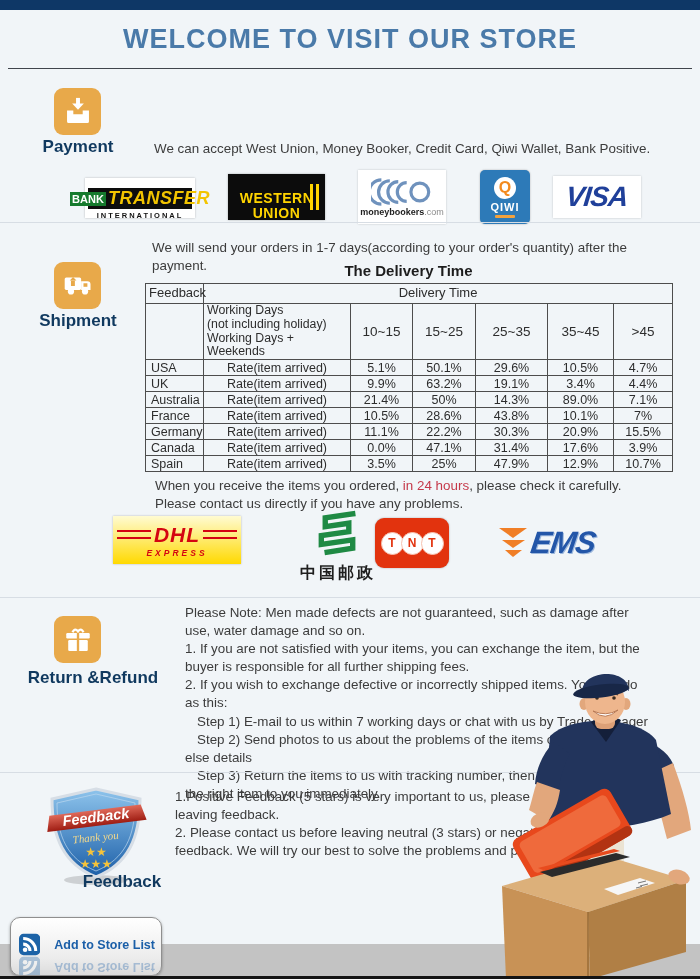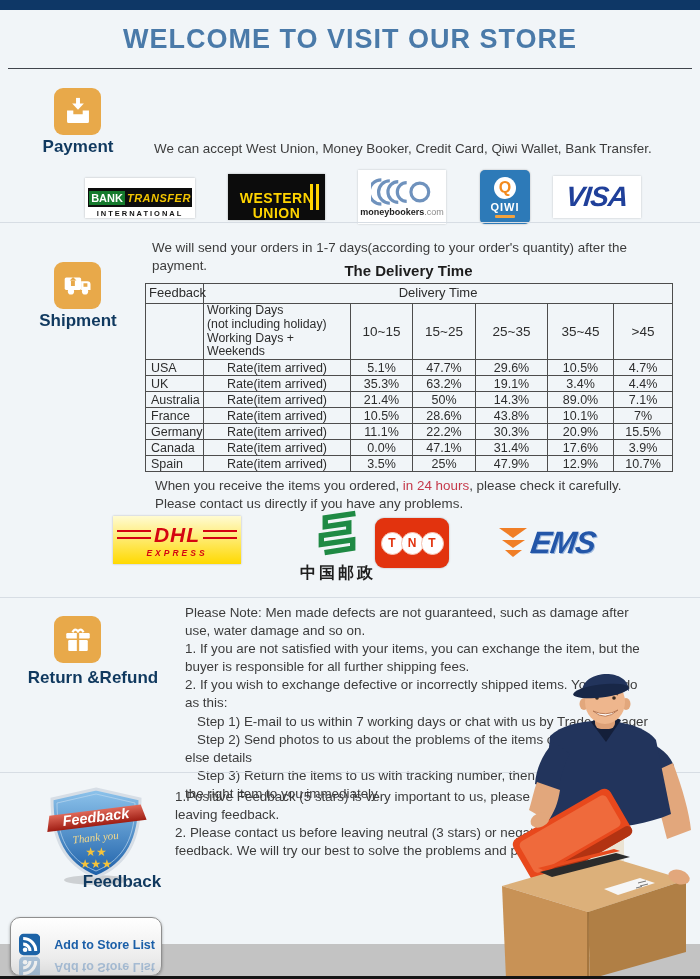--- a/index.html
+++ b/index.html
@@ -19,21 +19,21 @@
 
   .body-text{font-size:13.4px;line-height:1.35;color:#3c3c3c;}
   .pos{position:absolute;}
 
   
   .pay-logos{position:absolute;left:80px;top:170px;width:575px;height:56px;}
   .logo-bank{position:absolute;left:5px;top:8px;width:110px;height:40px;background:#fff;
              box-shadow:0 0 2px rgba(0,0,0,.25);display:flex;flex-direction:column;align-items:center;}
   .bank-top{width:104px;height:24px;margin-top:10px;background:#0d0d0d;display:flex;align-items:center;justify-content:center;gap:2px;}
   .bank-w1{background:#157a2d;color:#fff;font-weight:bold;font-size:11px;padding:1px 2px;}
-  .bank-w2{color:#f2c400;font-weight:bold;font-style:italic;font-size:11px;letter-spacing:.5px;}
+  .bank-w2{color:#f2c400;font-weight:bold;font-style:italic;font-size:18px;letter-spacing:.5px;}
   .bank-sub{font-size:7.5px;letter-spacing:2px;color:#111;font-weight:bold;margin-top:2px;}
   .logo-wu{position:absolute;left:148px;top:4px;width:97px;height:46px;background:#0c0c0c;
            display:flex;flex-direction:column;align-items:center;justify-content:flex-end;box-shadow:0 0 2px rgba(0,0,0,.3);}
   .wu-txt{color:#ffd400;font-weight:bold;font-size:14px;line-height:1.02;letter-spacing:.5px;}
   .wu-bars{position:absolute;right:6px;top:10px;width:9px;height:26px;
            background:linear-gradient(90deg,#ffd400 0 3px,#0c0c0c 3px 6px,#ffd400 6px 9px);}
   .logo-mb{position:absolute;left:278px;top:0;width:88px;height:54px;background:#fff;
            display:flex;flex-direction:column;align-items:center;justify-content:center;box-shadow:0 0 2px rgba(0,0,0,.2);}
   .mb-text{font-size:9px;font-weight:bold;color:#222;}
   .mb-text span{color:#8a8a8a;font-weight:normal;}
@@ -108,21 +108,21 @@
   <div class="hr-dark"></div>
 
   <div class="sec-icon" style="left:54px;top:88px;">
     <svg width="36" height="36" viewBox="0 0 46 46">
       <rect x="20.5" y="5" width="5" height="8" fill="#fff"></rect>
       <polygon points="15.5,12 30.5,12 23,20" fill="#fff"></polygon>
       <path d="M9,21 v14 a2,2 0 0 0 2,2 h24 a2,2 0 0 0 2,-2 v-14 h-8 v5 h-12 v-5 Z" fill="#fff"></path>
     </svg>
   </div>
   <div class="sec-label" style="left:40px;top:137px;width:76px;">Payment</div>
-  <div class="pos body-text" style="left:154px;top:140px;width:520px;">We can accept West Union, Money Booker, Credit Card, Qiwi Wallet, Bank Transfer.</div>
+  <div class="pos body-text" style="left:154px;top:140px;width:520px;">We can accept West Union, Money Booker, Credit Card, Qiwi Wallet, Bank Positive.</div>
 
   <div class="pay-logos">
     <div class="logo-bank">
       <div class="bank-top">
         <span class="bank-w1">BANK</span>
         <span class="bank-w2">TRANSFER</span>
       </div>
       <div class="bank-sub">INTERNATIONAL</div>
     </div>
     <div class="logo-wu">
@@ -194,29 +194,29 @@
       <td class="rng">10~15</td>
       <td class="rng">15~25</td>
       <td class="rng">25~35</td>
       <td class="rng">35~45</td>
       <td class="rng">&gt;45</td>
     </tr>
     <tr class="drow">
       <td class="country">USA</td>
       <td>Rate(item arrived)</td>
       <td>5.1%</td>
-      <td>47.7%</td>
+      <td>50.1%</td>
       <td>29.6%</td>
       <td>10.5%</td>
       <td>4.7%</td>
     </tr>
     <tr class="drow">
       <td class="country">UK</td>
       <td>Rate(item arrived)</td>
-      <td>35.3%</td>
+      <td>9.9%</td>
       <td>63.2%</td>
       <td>19.1%</td>
       <td>3.4%</td>
       <td>4.4%</td>
     </tr>
     <tr class="drow">
       <td class="country">Australia</td>
       <td>Rate(item arrived)</td>
       <td>21.4%</td>
       <td>50%</td>

